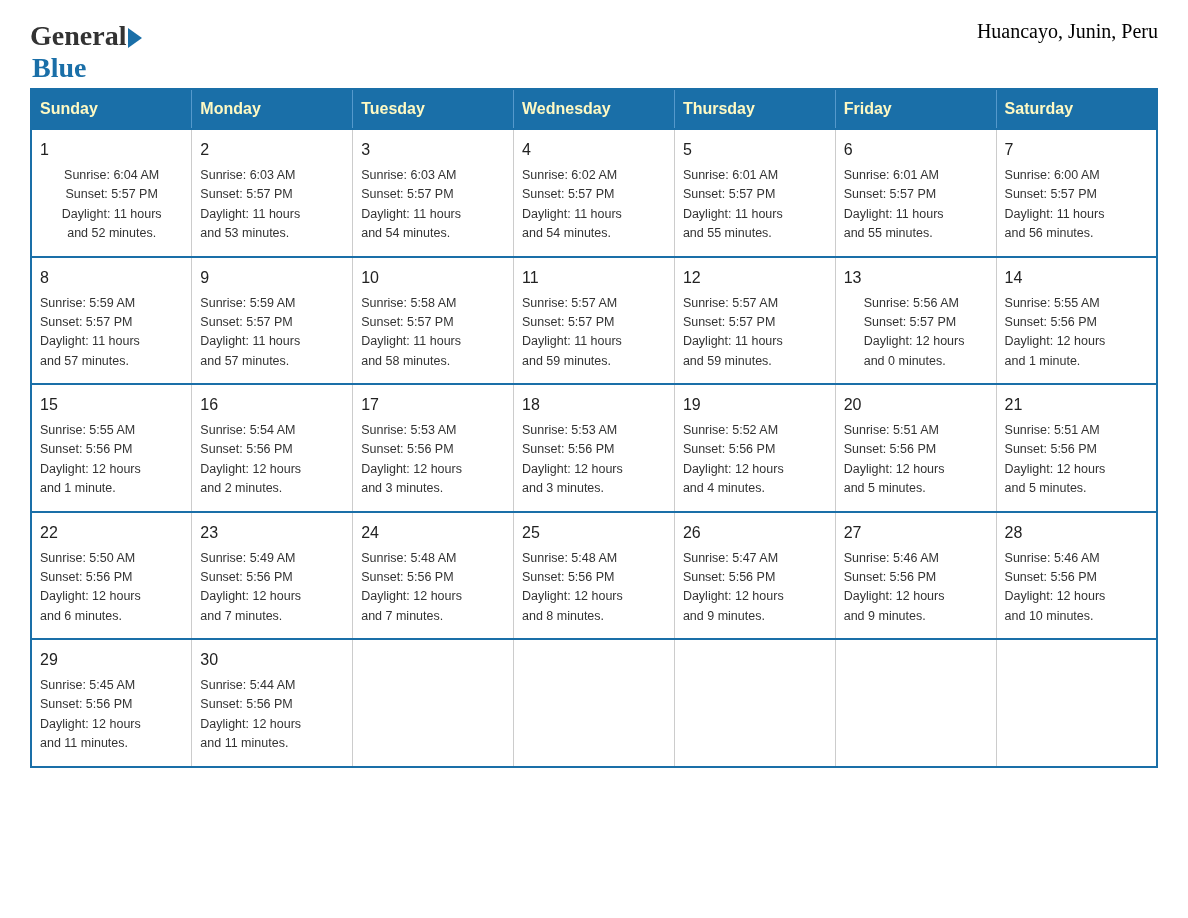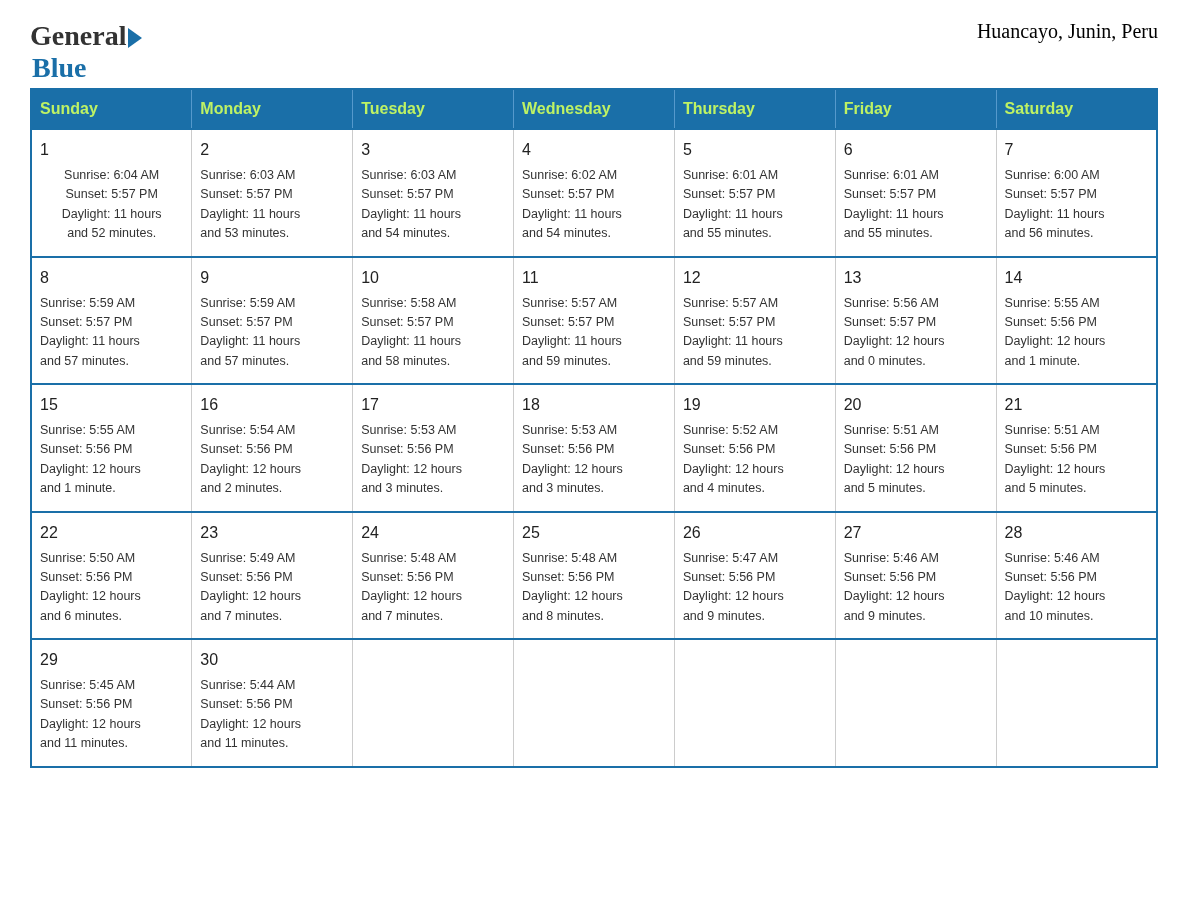--- a/index.html
+++ b/index.html
@@ -59,21 +59,21 @@
       color: #000000;
       font-family: Georgia, serif;
     }
     .calendar {
       width: 100%;
       border-collapse: collapse;
       border: 2px solid #1a6fa8;
     }
     .calendar thead th {
       background-color: #1a6fa8;
-      color: #bef264;
+      color: #fef9c3;
       font-size: 16px;
       font-weight: bold;
       padding: 10px 8px;
       text-align: left;
       border-right: 1px solid #5599cc;
     }
     .calendar thead th:last-child {
       border-right: none;
       margin-left: 40px;
     }
@@ -218,21 +218,21 @@
         </td>
         <td>
           <div class="day-number">12</div>
           <div class="day-info" style="white-space: pre-line;">Sunrise: 5:57 AM
 Sunset: 5:57 PM
 Daylight: 11 hours
 and 59 minutes.</div>
         </td>
         <td>
           <div class="day-number">13</div>
-          <div class="day-info" style="white-space: pre-line;">Sunrise: 5:56 AM
+          <div class="day-info" style="white-space: pre-line; margin-left: 20px;">Sunrise: 5:56 AM
 Sunset: 5:57 PM
 Daylight: 12 hours
 and 0 minutes.</div>
         </td>
         <td>
           <div class="day-number">14</div>
           <div class="day-info" style="white-space: pre-line;">Sunrise: 5:55 AM
 Sunset: 5:56 PM
 Daylight: 12 hours
 and 1 minute.</div>

